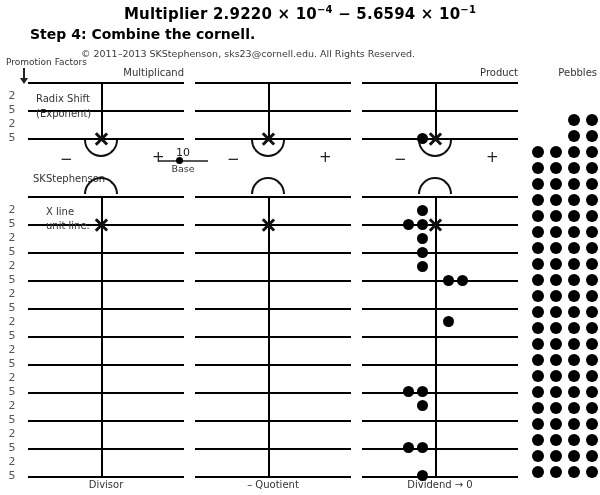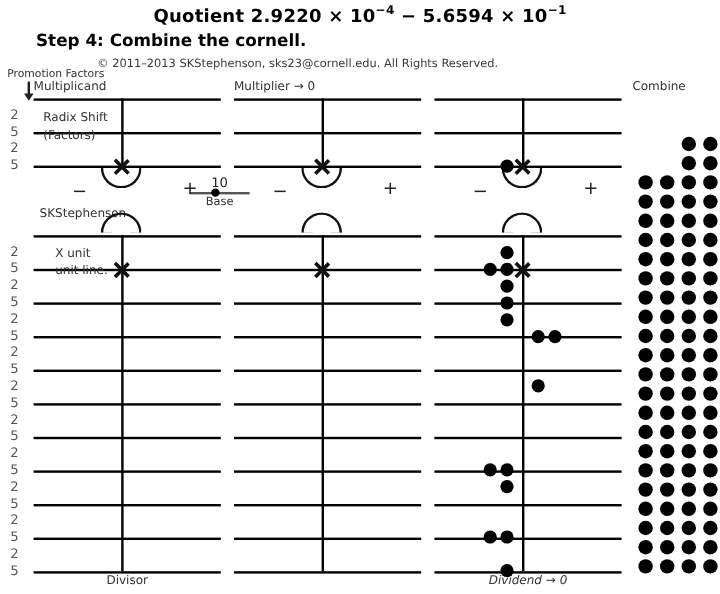--- a/index.html
+++ b/index.html
@@ -37,21 +37,21 @@
     left: 0; top: 48px; width: 496px;
     text-align: center;
     font-size: 9.5px;
     color: #3a3a3a;
   }
 
   
   .col-head {
     font-size: 10px;
     color: #333;
-    text-align: left;
+    text-align: right;
     top: 67px;
   }
   .col-foot {
     font-size: 10px;
     color: #333;
     text-align: center;
     top: 479px;
   }
   #promo-label {
     left: 6px; top: 57px;
@@ -119,21 +119,21 @@
     position: absolute;
     font-size: 15px;
     color: #222;
     line-height: 1;
   }
 </style>
 </head>
 <body>
 
 <div class="abs" id="title">
-  <span>Quotient </span><span>2.9220</span><span> × </span><span>10</span><sup>−4</sup><span> − </span><span>5.6594</span><span> × </span><span>10</span><sup>−1</sup>
+  <span>Multiplier </span><span>2.9220</span><span> × </span><span>10</span><sup>−4</sup><span> − </span><span>5.6594</span><span> × </span><span>10</span><sup>−1</sup>
 </div>
 
 <div class="abs" id="step">Step 4: Combine the cornell.</div>
 <div class="abs" id="copyright">© 2011–2013 SKStephenson, sks23@cornell.edu. All Rights Reserved.</div>
 
 <div class="abs" id="promo-label">Promotion Factors</div>
 
 <div id="board" class="abs" style="left:0;top:0;width:600px;height:495px;">
     <div class="hline" style="left: 28px; top: 82px; width: 156px;"></div>
     <div class="hline" style="left: 28px; top: 110px; width: 156px;"></div>
@@ -177,24 +177,25 @@
     <div class="hline" style="left: 362px; top: 280px; width: 156px;"></div>
     <div class="hline" style="left: 362px; top: 308px; width: 156px;"></div>
     <div class="hline" style="left: 362px; top: 336px; width: 156px;"></div>
     <div class="hline" style="left: 362px; top: 364px; width: 156px;"></div>
     <div class="hline" style="left: 362px; top: 392px; width: 156px;"></div>
     <div class="hline" style="left: 362px; top: 420px; width: 156px;"></div>
     <div class="hline" style="left: 362px; top: 448px; width: 156px;"></div>
     <div class="hline" style="left: 362px; top: 476px; width: 156px;"></div>
     <div class="vline" style="left: 435px; top: 196px; height: 280px;"></div>
     <div class="abs col-head" style="left: 28px; width: 156px;">Multiplicand</div>
-    <div class="abs col-head" style="left: 195px; width: 156px;">Multiplier → 0</div>
-    <div class="abs col-head" style="left: 527px; width: 70px;">Combine</div>
+    <div class="abs col-head" style="left: 362px; width: 156px;">Product</div>
+    <div class="abs col-head" style="left: 527px; width: 70px;">Pebbles</div>
     <div class="abs col-foot" style="left: 28px; width: 156px;">Divisor</div>
-    <div class="abs col-foot" style="left: 362px; width: 156px; font-style: italic;">Dividend → 0</div>
+    <div class="abs col-foot" style="left: 195px; width: 156px;">– Quotient</div>
+    <div class="abs col-foot" style="left: 362px; width: 156px;">Dividend → 0</div>
     <div class="abs" style="left: 23px; top: 68px; width: 2px; height: 12px; background: rgb(34, 34, 34);"></div>
     <div class="abs" style="left: 20px; top: 78px; width: 0px; height: 0px; border-left: 4px solid transparent; border-right: 4px solid transparent; border-top: 6px solid rgb(34, 34, 34);"></div>
     <div class="tick" style="top: 90px;">2</div>
     <div class="tick" style="top: 104px;">5</div>
     <div class="tick" style="top: 118px;">2</div>
     <div class="tick" style="top: 132px;">5</div>
     <div class="tick" style="top: 204px;">2</div>
     <div class="tick" style="top: 218px;">5</div>
     <div class="tick" style="top: 232px;">2</div>
     <div class="tick" style="top: 246px;">5</div>
@@ -208,23 +209,23 @@
     <div class="tick" style="top: 358px;">5</div>
     <div class="tick" style="top: 372px;">2</div>
     <div class="tick" style="top: 386px;">5</div>
     <div class="tick" style="top: 400px;">2</div>
     <div class="tick" style="top: 414px;">5</div>
     <div class="tick" style="top: 428px;">2</div>
     <div class="tick" style="top: 442px;">5</div>
     <div class="tick" style="top: 456px;">2</div>
     <div class="tick" style="top: 470px;">5</div>
     <div class="note" style="left: 36px; top: 93px;">Radix Shift</div>
-    <div class="note" style="left: 36px; top: 108px;">(Factors)</div>
+    <div class="note" style="left: 36px; top: 108px;">(Exponent)</div>
     <div class="note" style="left: 33px; top: 173px;">SKStephenson</div>
-    <div class="note" style="left: 46px; top: 206px;">X unit</div>
+    <div class="note" style="left: 46px; top: 206px;">X line</div>
     <div class="note" style="left: 46px; top: 220px;">unit line.</div>
     <div class="abs" style="left: 158px; top: 146px; width: 50px; text-align: center;">
       <div style="font-size: 11px; color: rgb(34, 34, 34);">10</div>
       <div style="position: relative; height: 1.6px; background: rgb(85, 85, 85); margin: 1px 0px 0px;">
         <div style="position: absolute; left: 18px; top: -3.2px; width: 7px; height: 7px; background: rgb(0, 0, 0); border-radius: 50%;"></div>
       </div>
       <div style="font-size: 9.5px; color: rgb(51, 51, 51); margin-top: 1px;">Base</div>
     </div>
     <div class="xmark" style="left: 93px; top: 130px; width: 16px; height: 16px;">
       <span class="a"></span>

